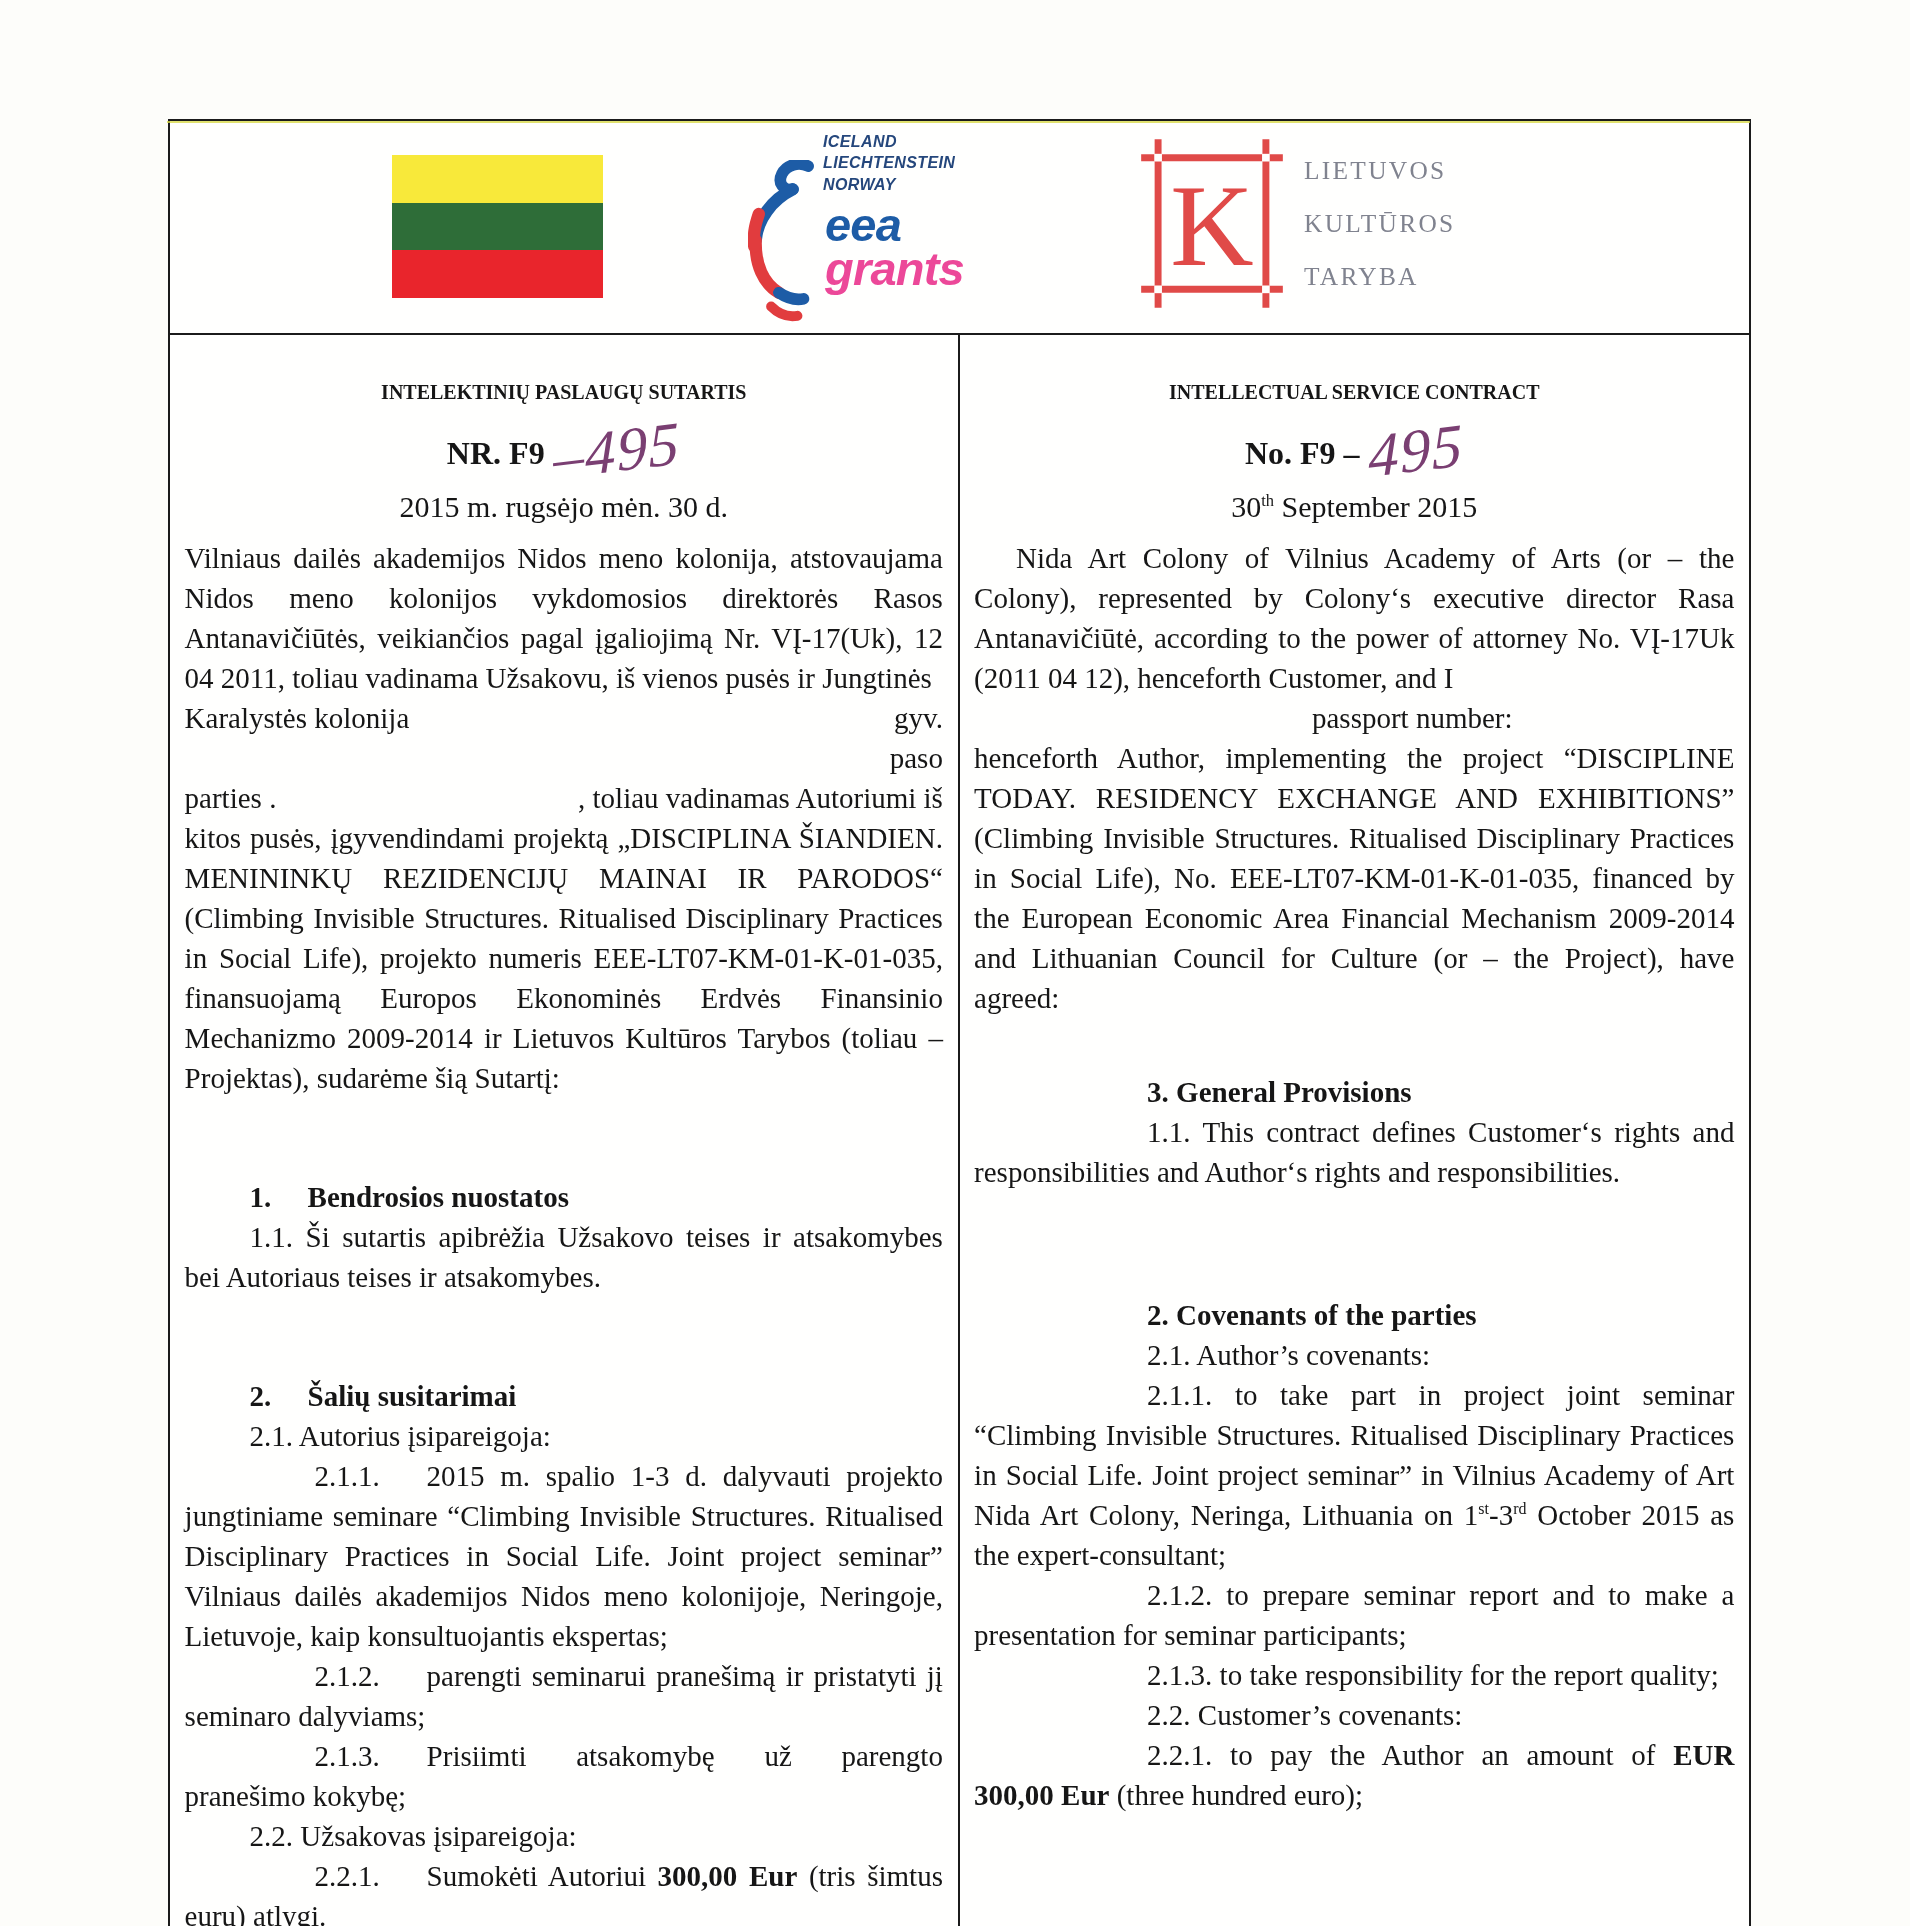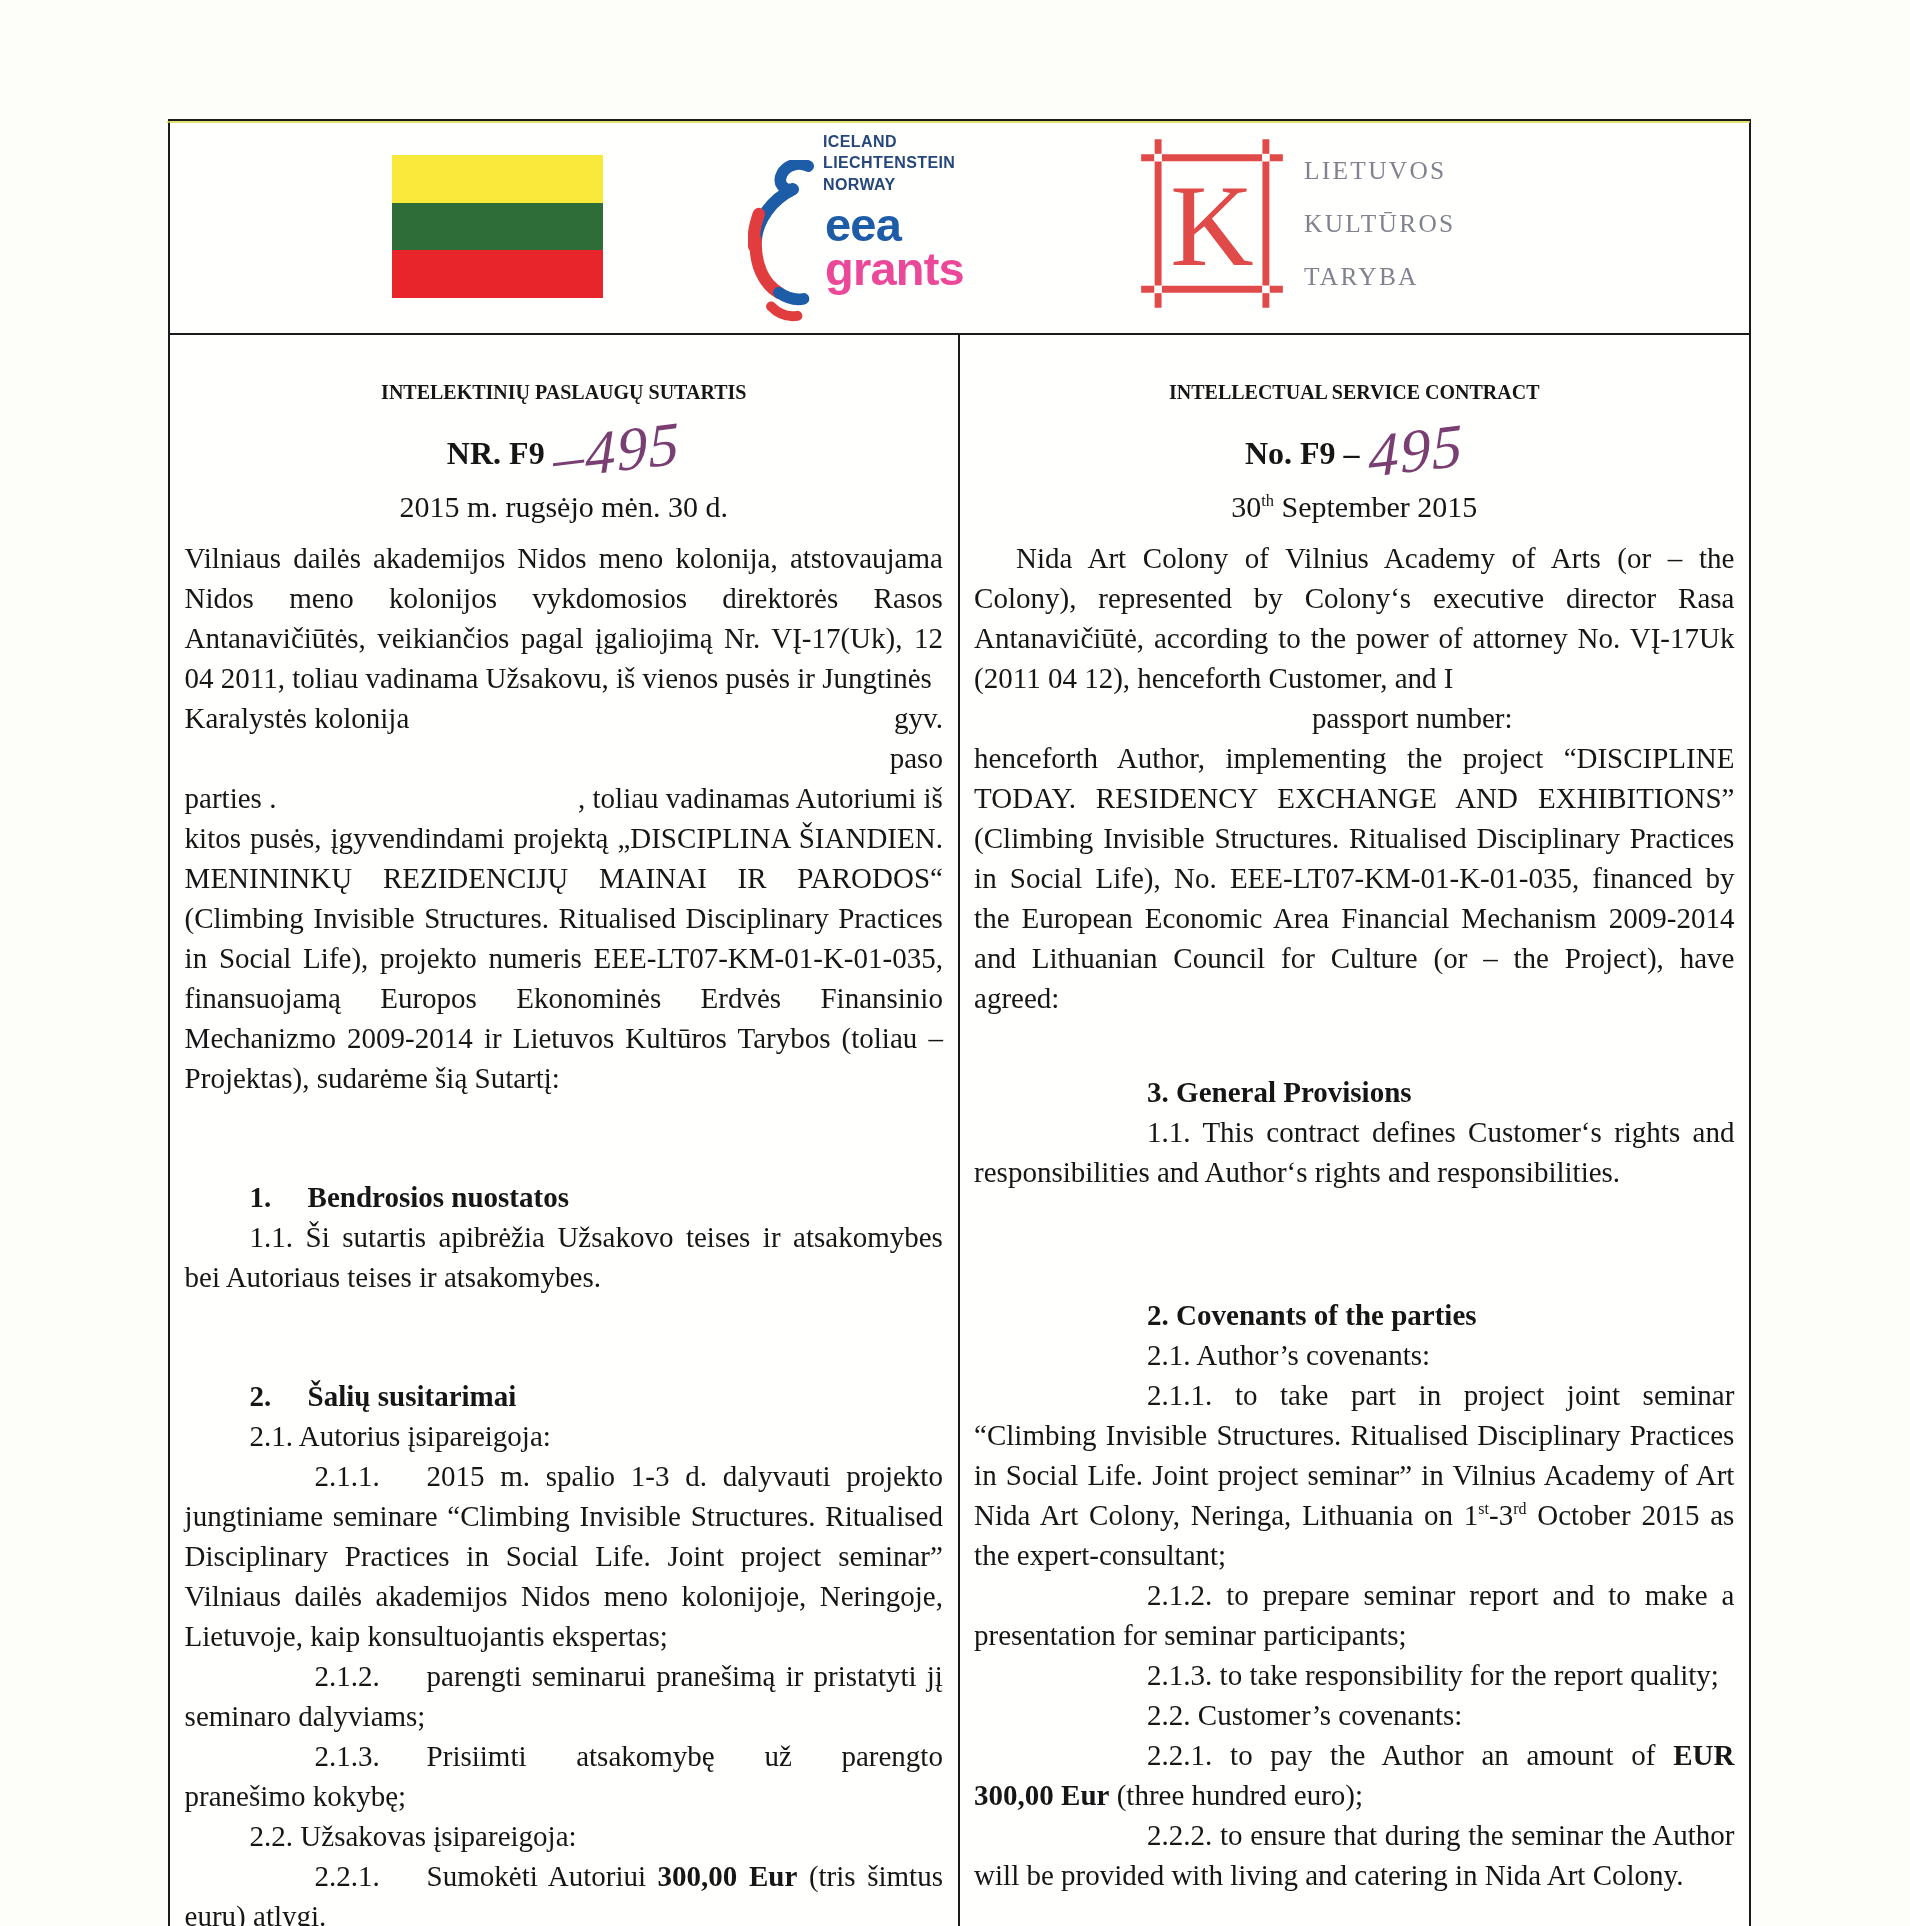--- a/index.html
+++ b/index.html
@@ -11,21 +11,21 @@
   .doc{
     position:absolute;left:168px;top:119px;width:1583px;height:2267px;
     border:2.7px solid #1b1b1b;box-sizing:border-box;background:#fffffe;
   }
   .top-tint{position:absolute;left:-2.7px;top:-0.4px;width:1583px;height:1.9px;background:#d8d94a;opacity:.8;}
   
   .logo-row{position:relative;height:212px;border-bottom:2.3px solid #1b1b1b;}
   .flag{position:absolute;left:222px;top:34px;width:211px;height:143px;display:flex;flex-direction:column;}
   .flag div{flex:1;}
   .f-y{background:#f8e93a;} .f-g{background:#2e6d38;} .f-r{background:#e9252c;}
-  .eea{position:absolute;left:574px;top:3.9px;width:385px;height:200px;}
+  .eea{position:absolute;left:574px;top:3.9px;width:385px;height:200px;font-style:italic;}
   .eea-countries{
     position:absolute;left:79px;top:5.8px;font-family:"Liberation Sans",sans-serif;
     font-weight:bold;font-size:16px;line-height:21.6px;color:#25477c;letter-spacing:0.4px;
   }
   .eea-mark{position:absolute;left:3.9px;top:35px;}
   .eea-word{position:absolute;left:81px;top:79px;font-family:"Liberation Sans",sans-serif;
     font-weight:bold;font-size:47px;line-height:42px;color:#1d5ca6;letter-spacing:-0.8px;}
   .eea-word2{position:absolute;left:81px;top:123px;font-family:"Liberation Sans",sans-serif;
     font-weight:bold;font-size:47px;line-height:42px;color:#ec4899;letter-spacing:-0.8px;}
   .kultura{position:absolute;left:965px;top:11.6px;width:578px;height:193px;}
@@ -159,21 +159,20 @@
         <p class="h-right h-right-first">3. General Provisions</p>
         <p class="item-r">1.1. This contract defines Customer‘s rights and responsibilities and Author‘s rights and responsibilities.</p>
 
         <p class="h-right">2. Covenants of the parties</p>
         <p class="item-r">2.1. Author’s covenants:</p>
         <p class="item-r"><span>2.1.1. to take part in project joint seminar “Climbing Invisible Structures. Ritualised Disciplinary Practices in Social Life. Joint project seminar” in Vilnius Academy of Art Nida Art Colony, Neringa, Lithuania on 1</span><sup>st</sup><span>-3</span><sup>rd</sup><span> October 2015 as the expert-consultant;</span></p>
         <p class="item-r">2.1.2. to prepare seminar report and to make a presentation for seminar participants;</p>
         <p class="item-r">2.1.3. to take responsibility for the report quality;</p>
         <p class="item-r">2.2. Customer’s covenants:</p>
         <p class="item-r"><span>2.2.1. to pay the Author an amount of  </span><b>EUR 300,00 Eur</b><span> (three hundred euro);</span></p>
-        <p class="item-r">2.2.2. to ensure that during the seminar the Author will be provided with living and catering in Nida Art Colony.</p>
 
       </div>
     </div>
 
   </div>
 
   <svg class="ink-svg" width="1911" height="2702" viewBox="0 0 4960 7014">
     <path d="M1790 6460 C1640 6660 1560 6870 1630 6930 C1710 6975 1762 6790 1716 6620 C1685 6510 1630 6520 1648 6640 C1668 6760 1790 6800 1880 6710" fill="none" stroke="#3952b8" stroke-width="16" stroke-linecap="round" opacity="0.9"></path>
     <path d="M3320 6770 C3650 6680 4120 6670 4420 6710 C4560 6730 4610 6755 4500 6788 C4300 6842 3950 6835 3730 6805" fill="none" stroke="#3952b8" stroke-width="14" stroke-linecap="round" opacity="0.85"></path>
   </svg>

